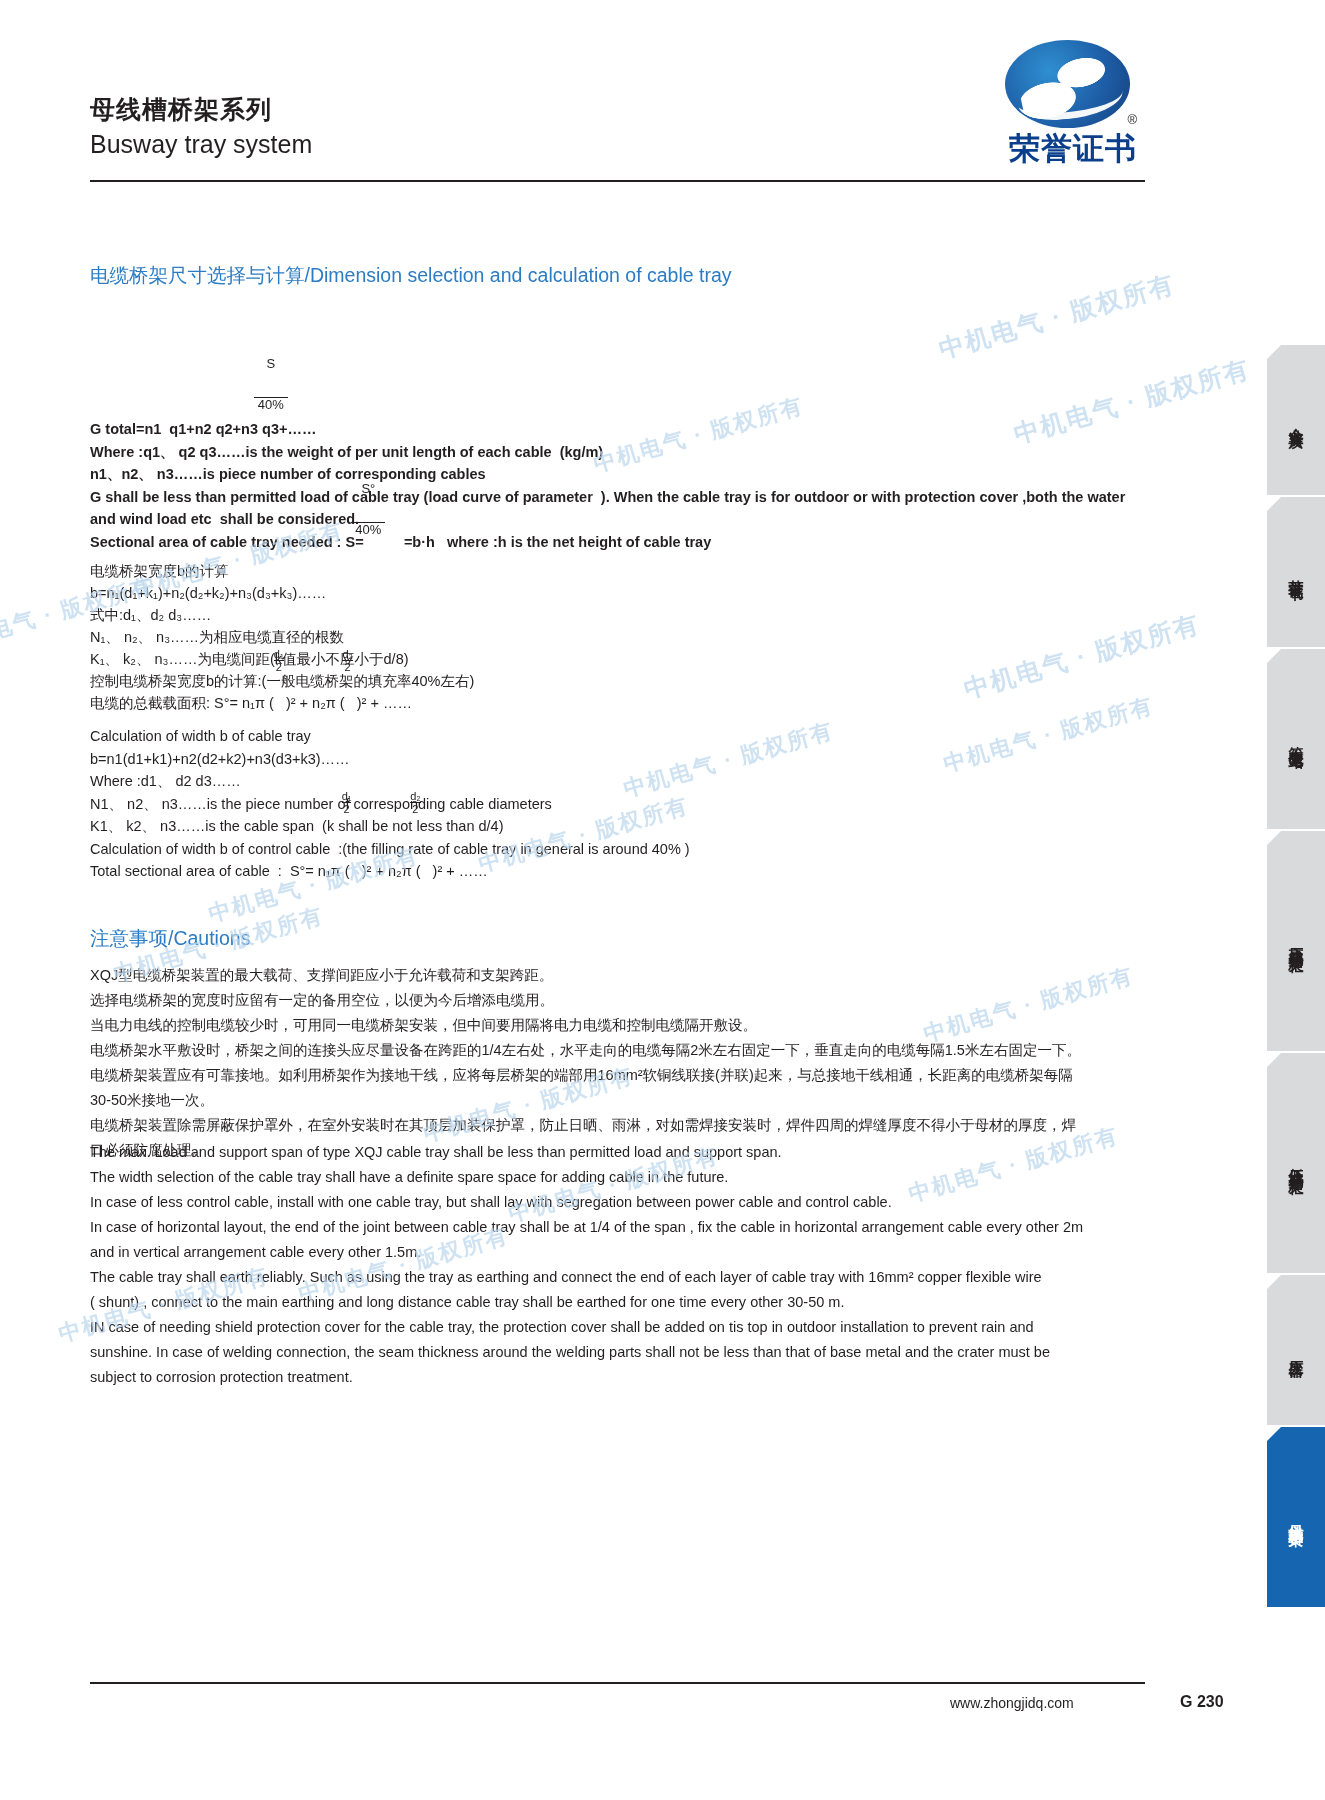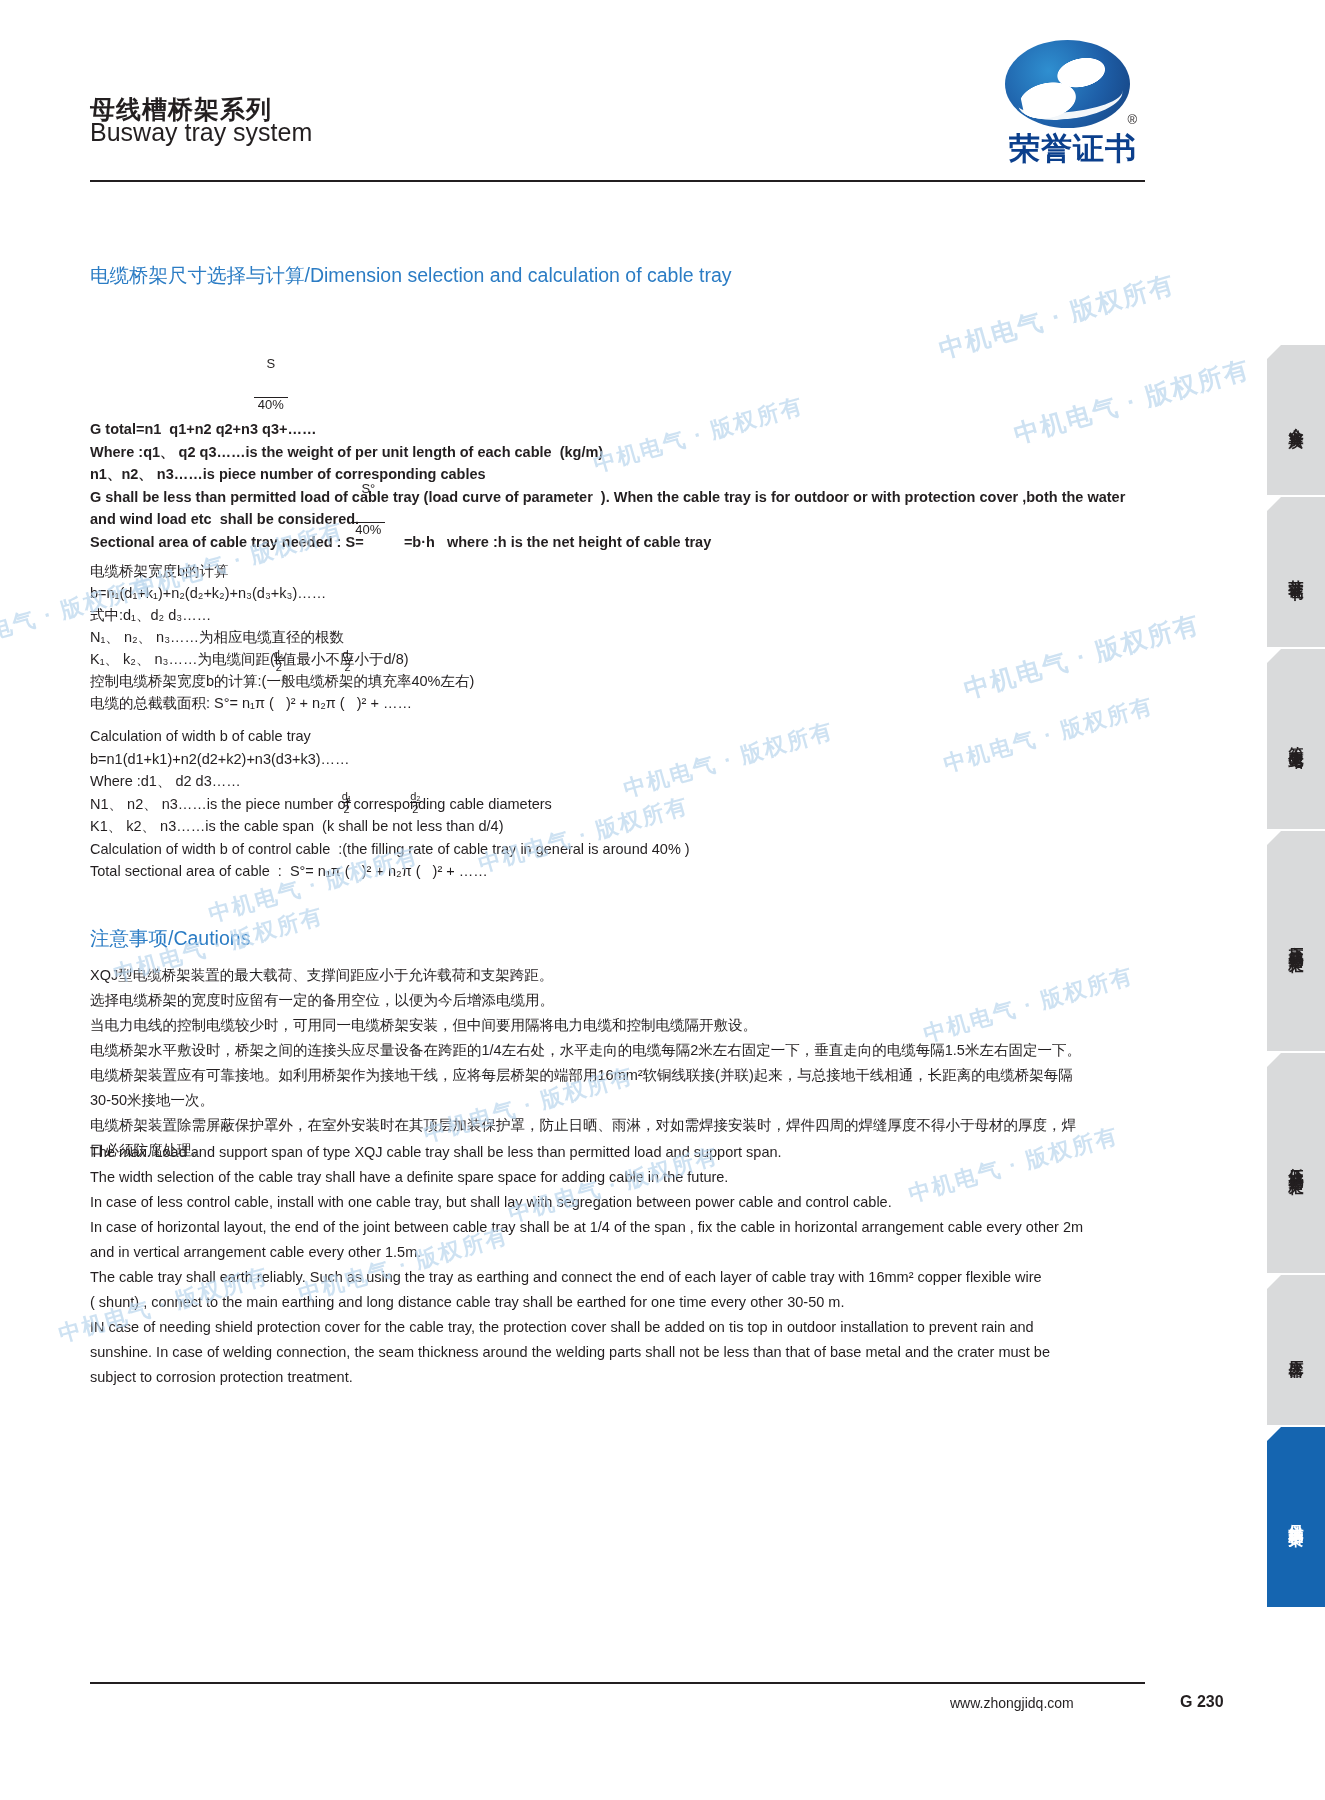--- a/index.html
+++ b/index.html
@@ -13,21 +13,21 @@
   }
   .page{position:relative;width:1325px;height:1800px;}
 
   
   .header{position:absolute;left:90px;top:40px;width:1055px;height:140px;}
   .header .title-cn{
     font-size:25px;font-weight:bold;letter-spacing:1px;color:#231f20;
     position:absolute;left:0;top:53px;
   }
   .header .title-en{
-    font-size:25px;color:#231f20;position:absolute;left:0;top:78px;letter-spacing:0px;
+    font-size:25px;color:#231f20;position:absolute;left:0;top:90px;letter-spacing:0px;
   }
   .header .rule{
     position:absolute;left:0;top:140px;width:1055px;height:2px;background:#231f20;
   }
   .logo{position:absolute;right:0;top:0;width:190px;height:135px;}
   .logo .mark{
     position:absolute;right:15px;top:0;width:125px;height:88px;border-radius:50%;
     background:radial-gradient(circle at 35% 35%, #2f8fd0 0%, #1e5fa8 55%, #15407d 100%);
     overflow:hidden;
   }

